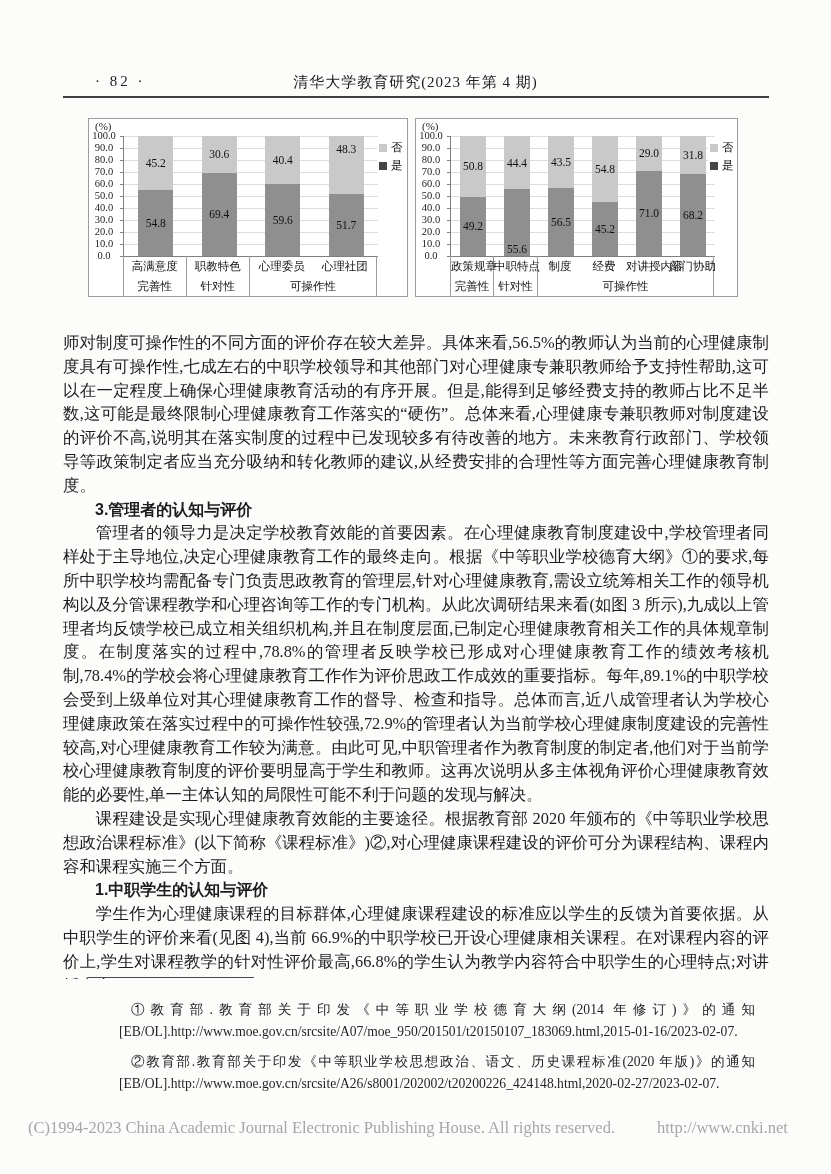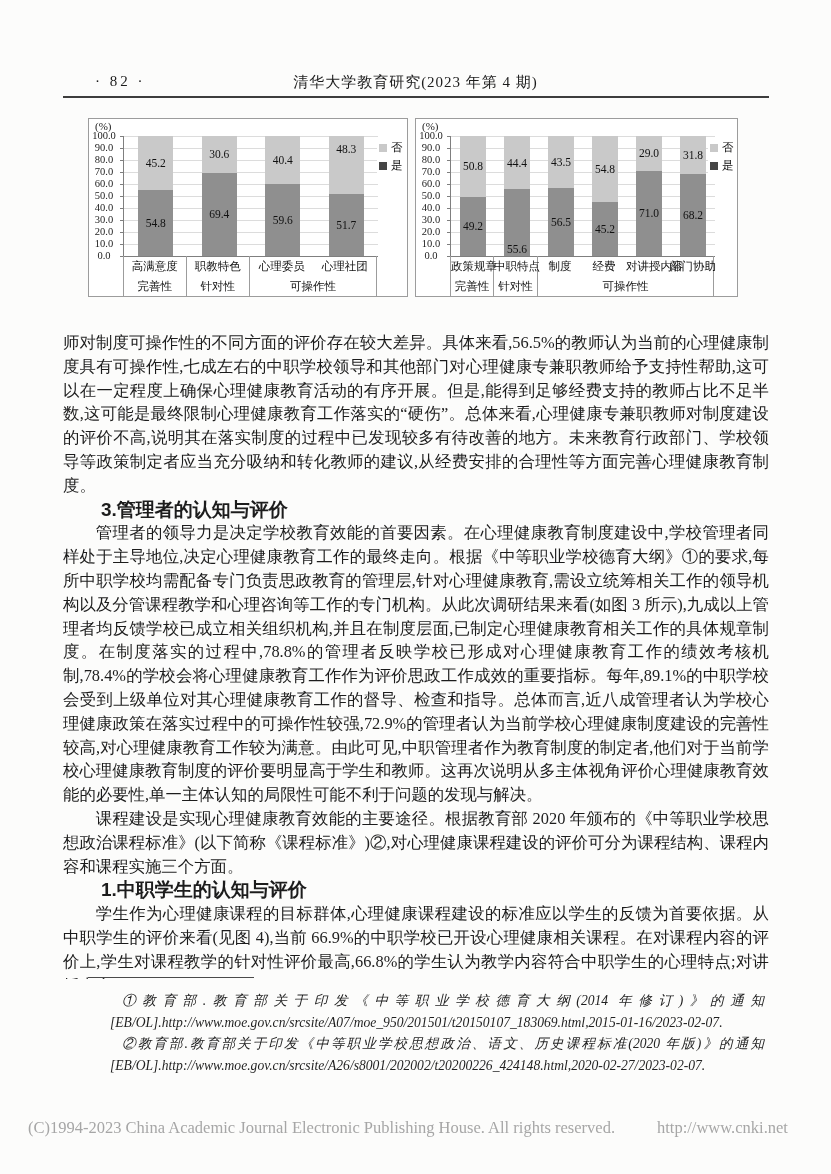--- a/index.html
+++ b/index.html
@@ -34,25 +34,25 @@
   }
   .bl{border-left:1px solid #9c9c9c;}
   .br{border-right:1px solid #9c9c9c;}
   .legend-item{position:absolute;display:flex;align-items:center;gap:4px;background:#ffffff;font-size:11.5px;padding:1px 2px;color:#111;}
   .legend-swatch{width:8px;height:8px;display:inline-block;flex:0 0 auto;}
   
   .body-text{position:absolute;left:63px;top:331px;width:706px;font-size:16.4px;line-height:23.8px;text-align:justify;max-height:648px;overflow:hidden;}
   .body-text p{margin:0;}
   p.plain{text-indent:0;}
   p.para{text-indent:2em;}
-  p.heading{text-indent:2em;font-weight:bold;font-size:19px;font-family:"Liberation Sans","DejaVu Sans",sans-serif;}
+  p.heading{text-indent:2em;font-weight:bold;font-size:16px;font-family:"Liberation Sans","DejaVu Sans",sans-serif;}
   
   .fn-rule{position:absolute;left:88px;top:977px;width:166px;height:1px;background:#4a4a4a;}
   .footnotes{position:absolute;left:96px;top:990px;width:668px;font-size:13.6px;line-height:21.5px;text-align:justify;color:#1f1f1f;}
-  .footnotes p{margin:0;padding-left:14px;text-indent:12px;font-style:italic;}
+  .footnotes p{margin:9px;padding-left:14px;text-indent:12px;}
   
   .footer{position:absolute;left:28px;top:1118px;width:790px;color:#a6a6a6;font-size:16.5px;white-space:nowrap;}
   .footer .url{margin-left:42px;}
 </style>
 </head>
 <body>
 
 <div class="page">
 
   <div class="page-num">· 82 ·</div>

